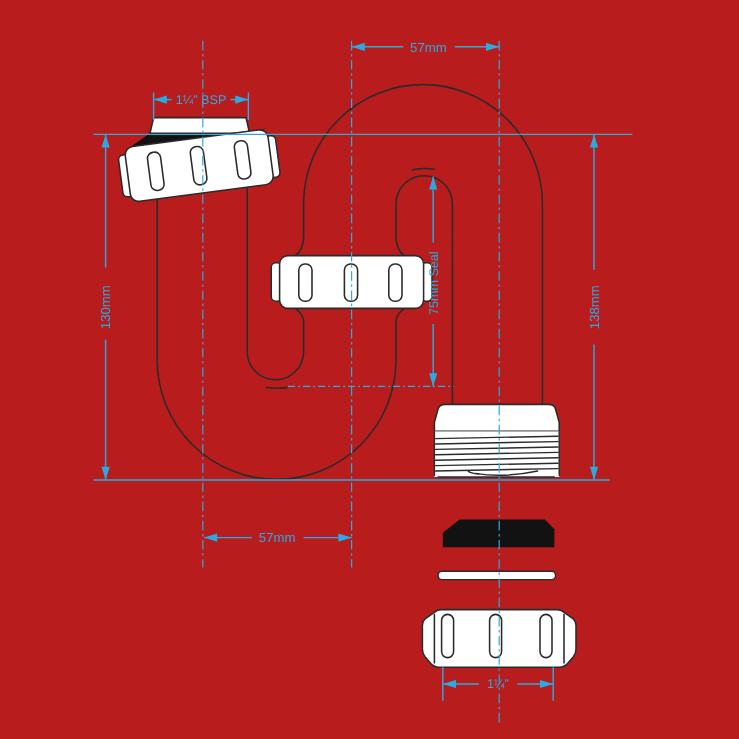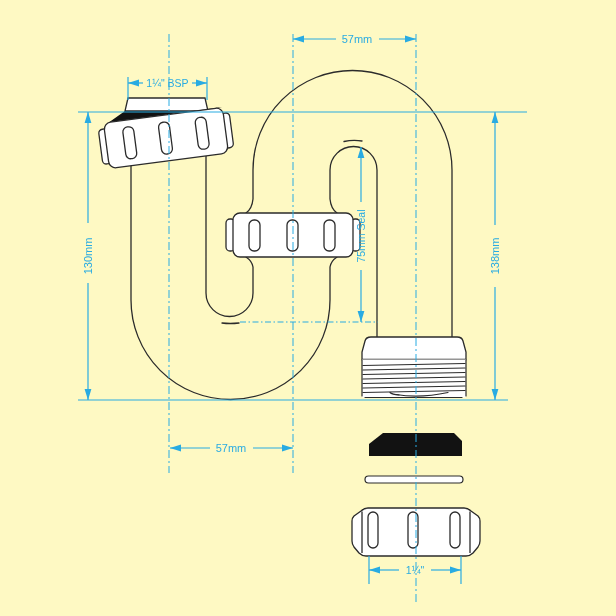--- a/index.html
+++ b/index.html
@@ -1,16 +1,16 @@
 <!DOCTYPE html>
 <html><head>
 <meta charset="utf-8">
 <style>
   html,body{margin:0;padding:0;background:#ffffff;}
-  #stage{position:relative;width:616px;height:616px;background:#fef9c3;overflow:hidden;}
+  #stage{position:relative;width:616px;height:616px;background:#b91c1c;overflow:hidden;}
   svg{position:absolute;left:0;top:0;}
   text{font-family:"Liberation Sans","DejaVu Sans",sans-serif;fill:#29abe2;}
   .dimtxt{font-size:11px;}
   .dimtxt-sm{font-size:10.5px;}
 </style>
 </head>
 <body>
 
 <div id="stage">
 <svg width="616" height="616" viewBox="0 0 616 616">

